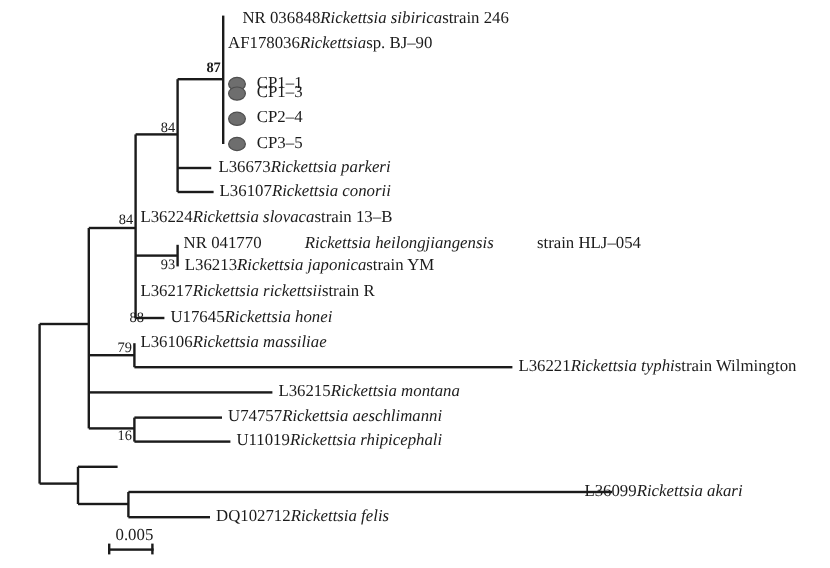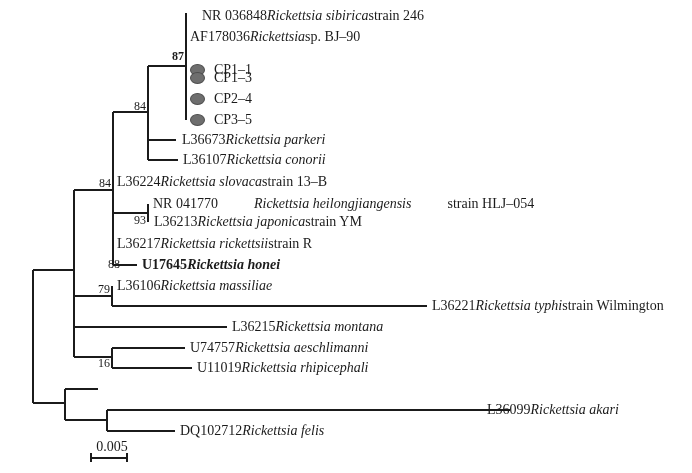--- a/index.html
+++ b/index.html
@@ -136,21 +136,21 @@
     <div class="leaf" style="left: 154px; top: 222px;">
       <span>L36213 </span>
       <span class="sci">Rickettsia japonica</span>
       <span> strain YM</span>
     </div>
     <div class="leaf" style="left: 117px; top: 244px;">
       <span>L36217 </span>
       <span class="sci">Rickettsia rickettsii</span>
       <span> strain R</span>
     </div>
-    <div class="leaf" style="left: 142px; top: 265px; font-weight: bold;">
+    <div class="leaf" style="left: 142px; top: 265px;">
       <span>U17645 </span>
       <span class="sci">Rickettsia honei</span>
     </div>
     <div class="leaf" style="left: 117px; top: 286px;">
       <span>L36106 </span>
       <span class="sci">Rickettsia massiliae</span>
     </div>
     <div class="leaf" style="left: 432px; top: 306px;">
       <span>L36221 </span>
       <span class="sci">Rickettsia typhi</span>

